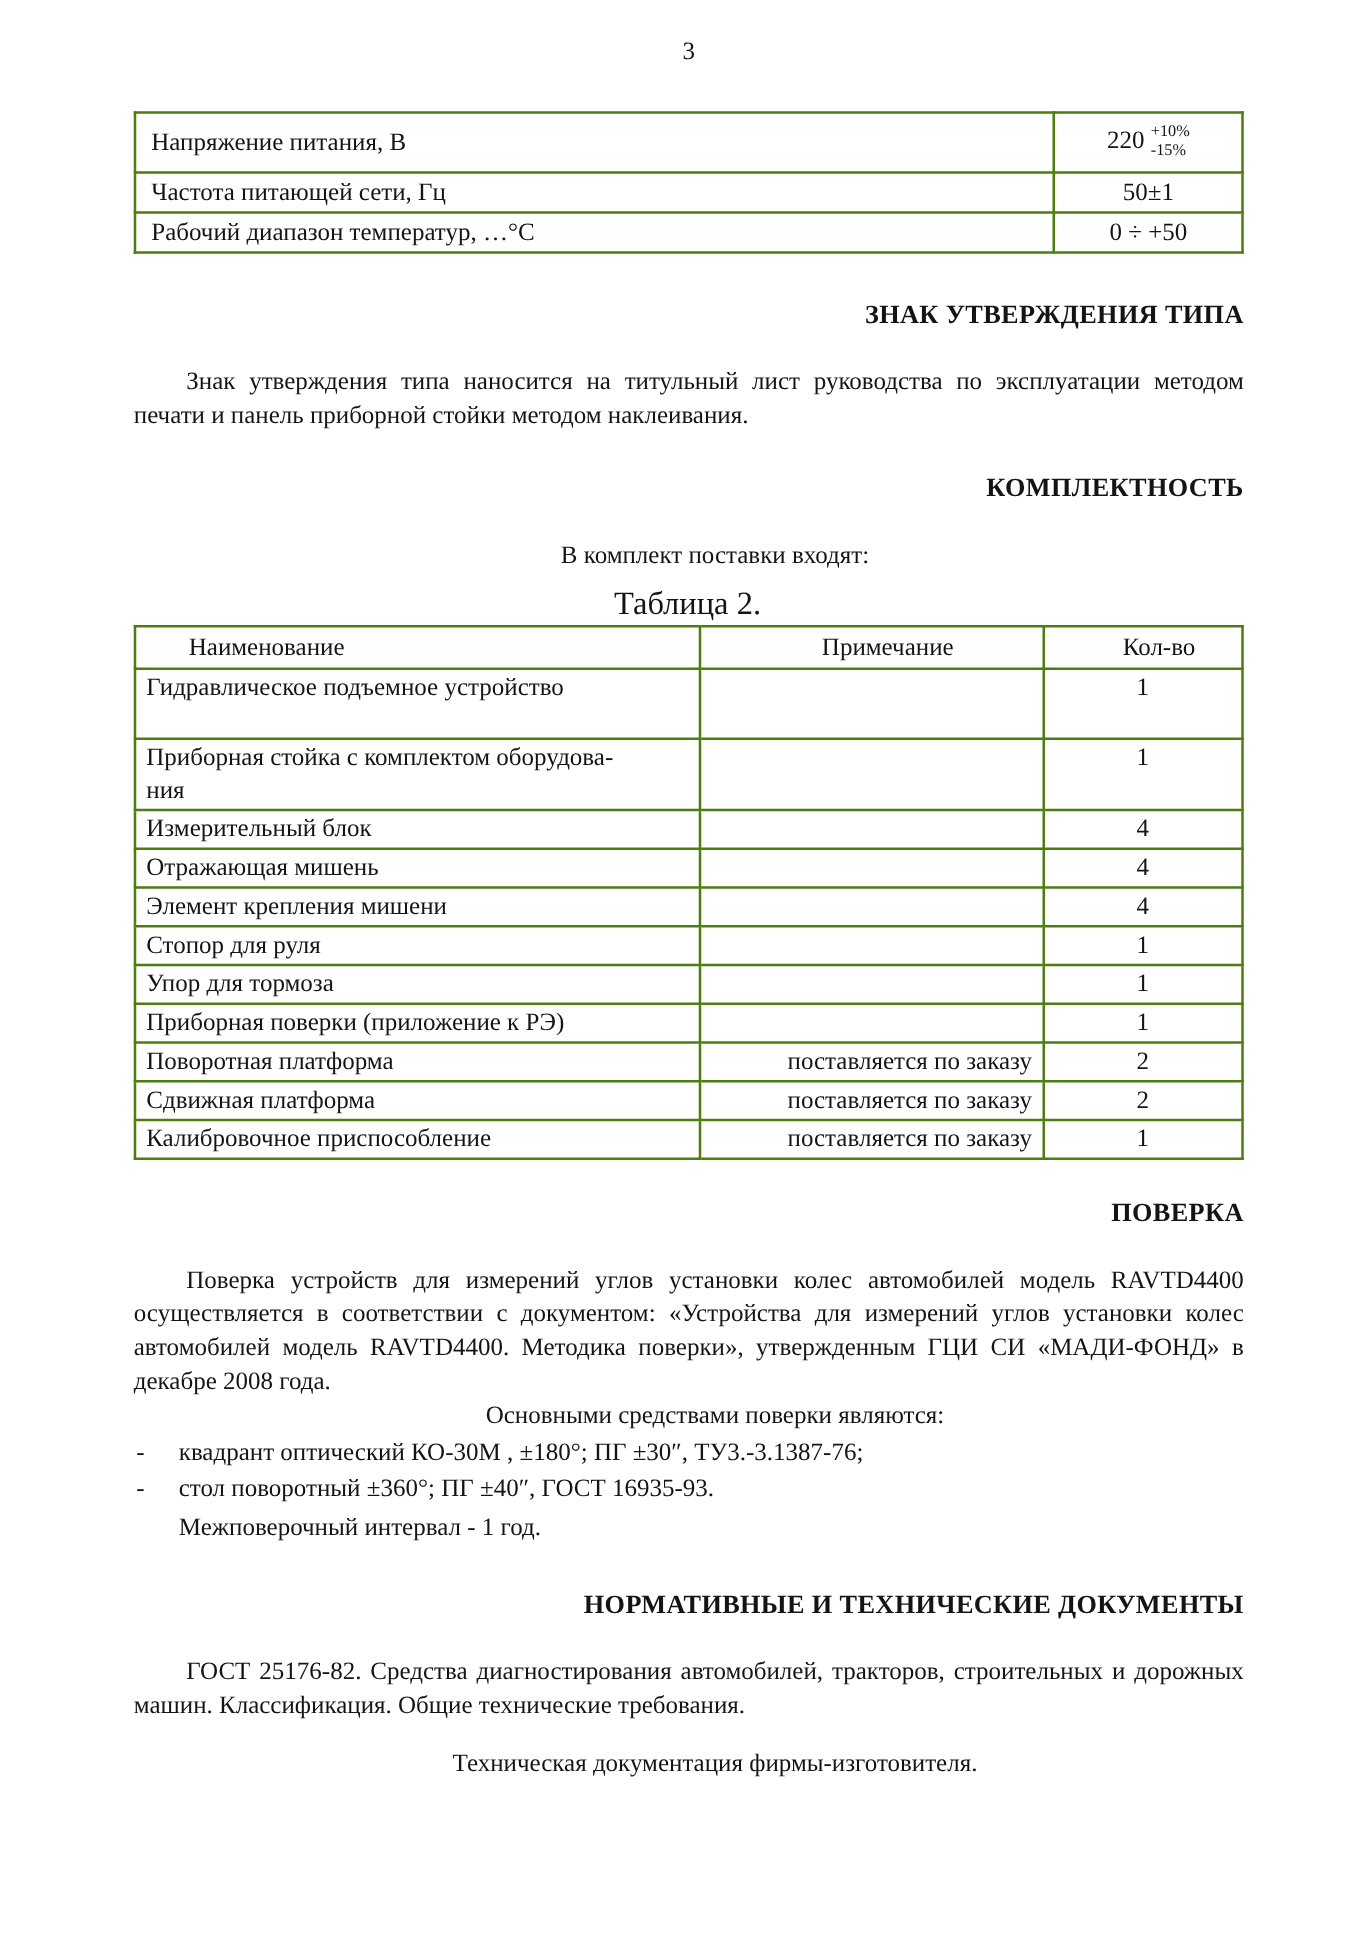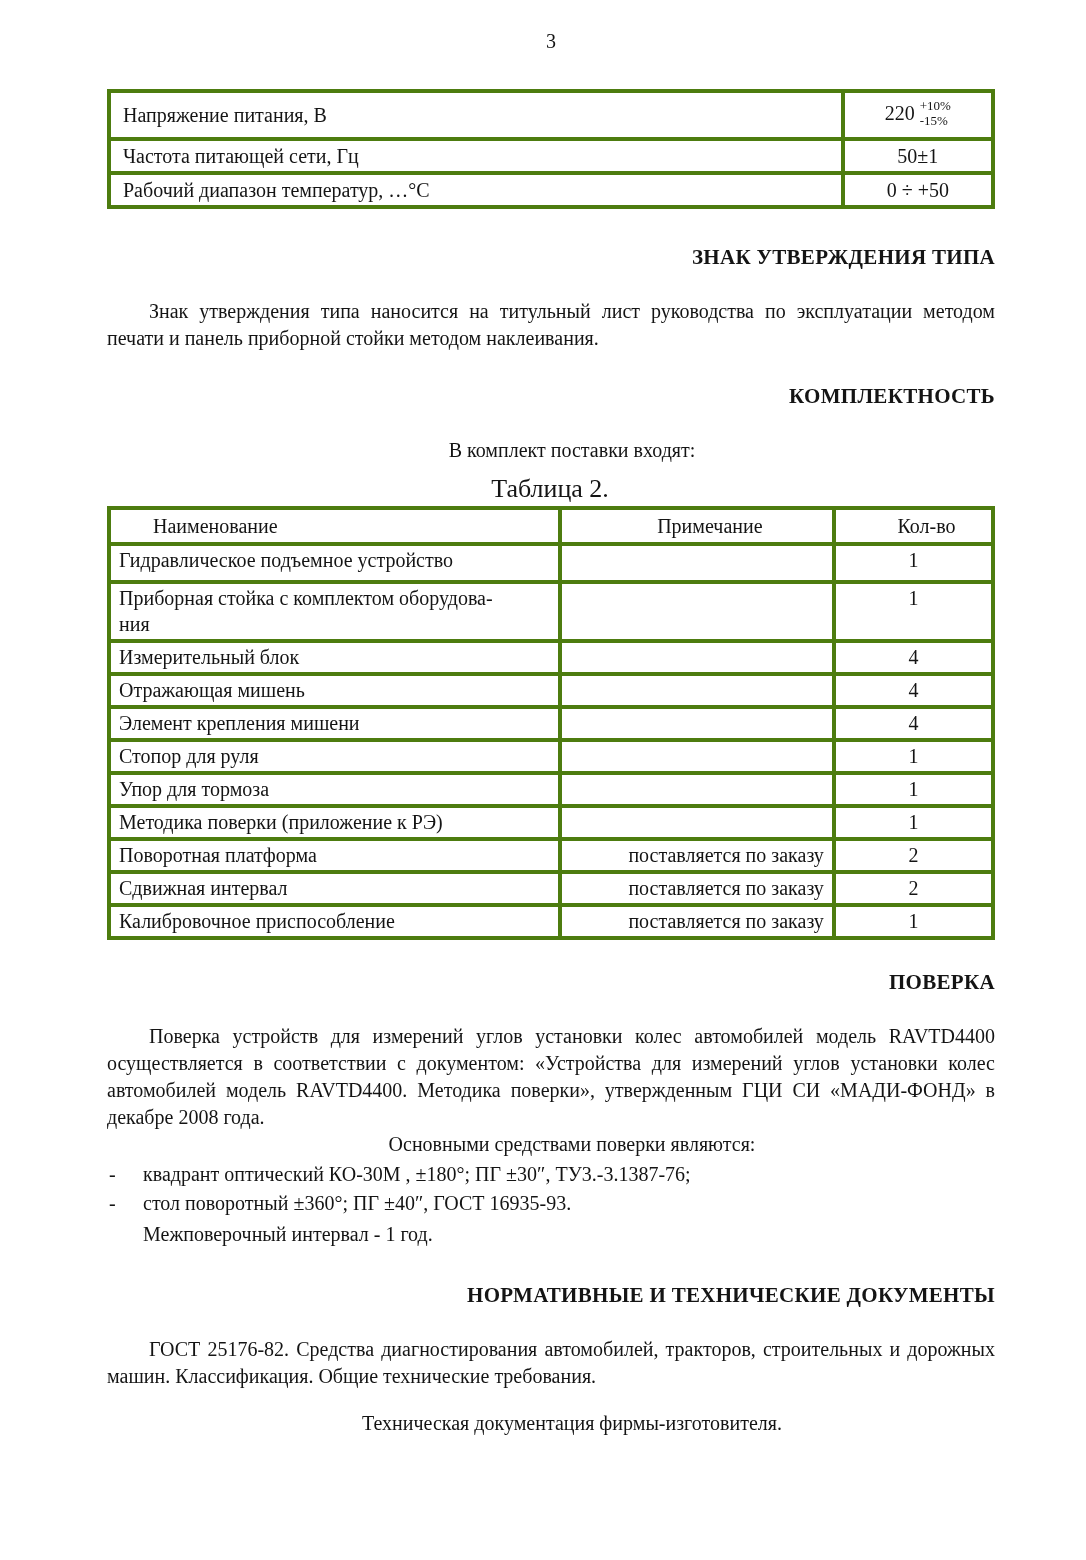--- a/index.html
+++ b/index.html
@@ -15,21 +15,21 @@
     width: 1086px; height: 1560px;
     padding: 30px 91px 0 107px;
   }
   .page-number {
     text-align: center;
     font-size: 20px;
     margin-bottom: 36px;
   }
   table { border-collapse: collapse; width: 100%; table-layout: fixed; }
   td, th {
-    border: 4px solid #4d7c0f;
+    border: 2px solid #4d7c0f;
     font-size: 20px;
     font-weight: normal;
     padding: 2px 10px;
     vertical-align: top;
     line-height: 1.3;
     margin-left: 22px;
   }
   
   .t1 col.c-label { width: 83%; }
   .t1 col.c-value { width: 17%; }
@@ -77,21 +77,21 @@
   .t2 col.c-name { width: 51%; }
   .t2 col.c-note { width: 31%; }
   .t2 col.c-qty  { width: 18%; }
   .t2 th { padding: 3px 10px; }
   .t2 th.th-name { text-align: left; padding-left: 42px; }
   .t2 th.th-note, .t2 th.th-qty { text-align: center; padding-left: 36px; }
   .t2 td { padding: 1px 8px 2px; }
   .t2 td.cell-name { text-align: left; white-space: pre-line; }
   .t2 td.cell-note { text-align: right; }
   .t2 td.cell-qty { text-align: center; }
-  .t2 tr.tall td { height: 38px; }
+  .t2 tr.tall td { height: 56px; }
   
   .dash-list { margin-top: 2px; }
   .dash-item {
     display: flex;
     font-size: 20px;
     line-height: 1.45;
   }
   .dash-item .marker { width: 36px; flex: 0 0 36px; padding-left: 2px; }
   .interval { padding-left: 36px; margin-top: 2px; line-height: 1.45; }
   .docs-p2 { margin-top: 20px; }
@@ -178,31 +178,31 @@
         <td class="cell-name">Стопор для руля</td>
         <td class="cell-note"></td>
         <td class="cell-qty">1</td>
       </tr>
       <tr>
         <td class="cell-name">Упор для тормоза</td>
         <td class="cell-note"></td>
         <td class="cell-qty">1</td>
       </tr>
       <tr>
-        <td class="cell-name">Методика поверки (приложение к РЭ)</td>
+        <td class="cell-name">Приборная поверки (приложение к РЭ)</td>
         <td class="cell-note"></td>
         <td class="cell-qty">1</td>
       </tr>
       <tr>
         <td class="cell-name">Поворотная платформа</td>
         <td class="cell-note">поставляется по заказу</td>
         <td class="cell-qty">2</td>
       </tr>
       <tr>
-        <td class="cell-name">Сдвижная интервал</td>
+        <td class="cell-name">Сдвижная платформа</td>
         <td class="cell-note">поставляется по заказу</td>
         <td class="cell-qty">2</td>
       </tr>
       <tr>
         <td class="cell-name">Калибровочное приспособление</td>
         <td class="cell-note">поставляется по заказу</td>
         <td class="cell-qty">1</td>
       </tr>
     </tbody>
   </table>

